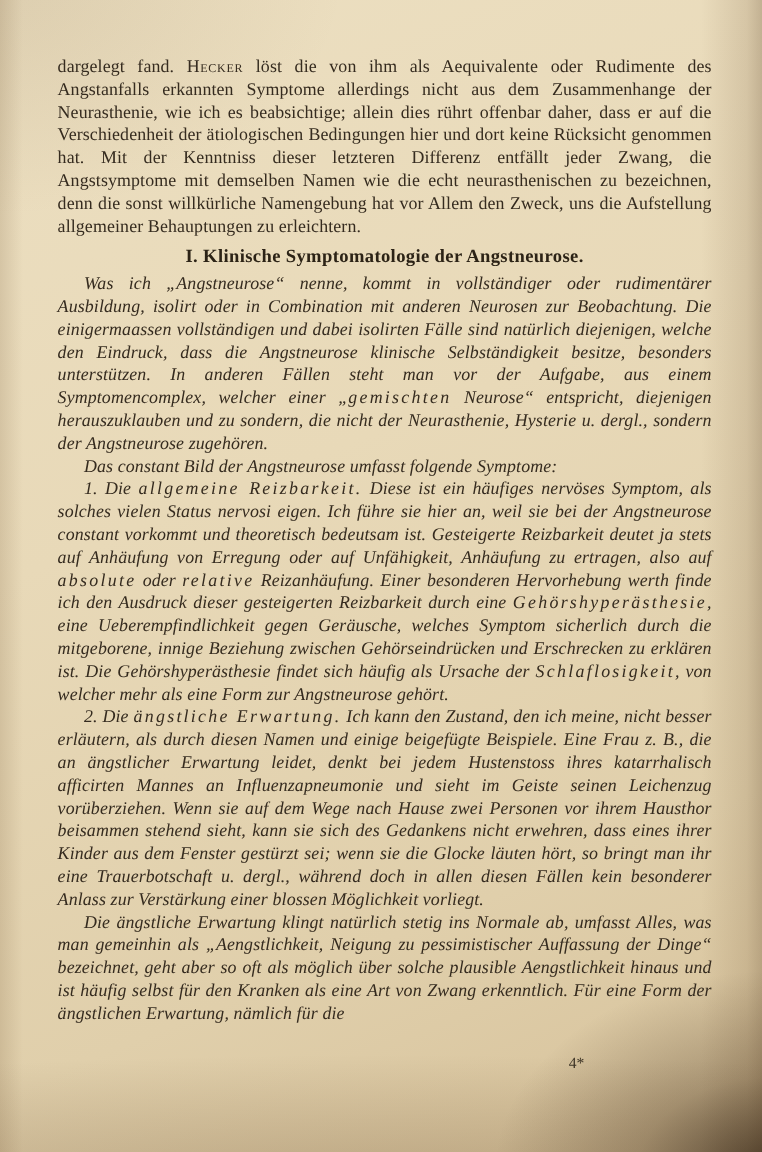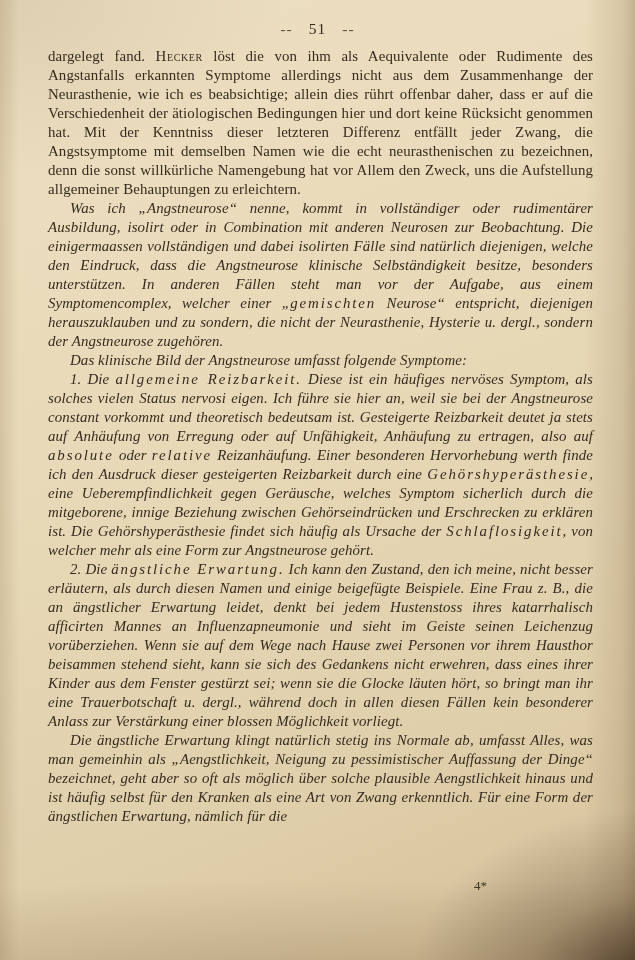--- a/index.html
+++ b/index.html
@@ -66,28 +66,26 @@
     top: 878px;
     font-size: 13px;
     color: #3d3426;
   }
 </style>
 </head>
 <body>
 
 <div class="page">
 
-  <div class="pagehead">
-    <span class="dash">--</span><span class="num">51</span><span class="dash">--</span>
-  </div>
 
   <div class="text-body">
       <p class="para"><span class="seg-normal">dargelegt fand. </span><span class="seg-smallcaps">Hecker</span><span class="seg-normal"> löst die von ihm als Aequivalente oder Rudimente des Angstanfalls erkannten Symptome allerdings nicht aus dem Zusammenhange der Neurasthenie, wie ich es beabsichtige; allein dies rührt offenbar daher, dass er auf die Verschiedenheit der ätiologischen Bedingungen hier und dort keine Rücksicht genommen hat. Mit der Kenntniss dieser letzteren Differenz entfällt jeder Zwang, die Angstsymptome mit demselben Namen wie die echt neurasthenischen zu bezeichnen, denn die sonst willkürliche Namengebung hat vor Allem den Zweck, uns die Aufstellung allgemeiner Behauptungen zu erleichtern.</span></p>
+      <h2 class="heading">I. Klinische Symptomatologie der Angstneurose.</h2>
       <p class="para indent"><span class="seg-normal">Was ich „Angstneurose“ nenne, kommt in vollständiger oder rudimentärer Ausbildung, isolirt oder in Combination mit anderen Neurosen zur Beobachtung. Die einigermaassen vollständigen und dabei isolirten Fälle sind natürlich diejenigen, welche den Eindruck, dass die Angstneurose klinische Selbständigkeit besitze, besonders unterstützen. In anderen Fällen steht man vor der Aufgabe, aus einem Symptomencomplex, welcher einer „</span><span class="seg-spaced">gemischten</span><span class="seg-normal"> Neurose“ entspricht, diejenigen herauszuklauben und zu sondern, die nicht der Neurasthenie, Hysterie u. dergl., sondern der Angstneurose zugehören.</span></p>
-      <p class="para indent"><span class="seg-normal">Das klinische Bild der Angstneurose umfasst folgende Symptome:</span></p>
+      <p class="para indent"><span class="seg-normal">Das constant Bild der Angstneurose umfasst folgende Symptome:</span></p>
       <p class="para indent"><span class="seg-normal">1. Die </span><span class="seg-spaced">allgemeine Reizbarkeit.</span><span class="seg-normal"> Diese ist ein häufiges nervöses Symptom, als solches vielen Status nervosi eigen. Ich führe sie hier an, weil sie bei der Angstneurose constant vorkommt und theoretisch bedeutsam ist. Gesteigerte Reizbarkeit deutet ja stets auf Anhäufung von Erregung oder auf Unfähigkeit, Anhäufung zu ertragen, also auf </span><span class="seg-spaced">absolute</span><span class="seg-normal"> oder </span><span class="seg-spaced">relative</span><span class="seg-normal"> Reizanhäufung. Einer besonderen Hervorhebung werth finde ich den Ausdruck dieser gesteigerten Reizbarkeit durch eine </span><span class="seg-spaced">Gehörshyperästhesie</span><span class="seg-normal">, eine Ueberempfindlichkeit gegen Geräusche, welches Symptom sicherlich durch die mitgeborene, innige Beziehung zwischen Gehörseindrücken und Erschrecken zu erklären ist. Die Gehörshyperästhesie findet sich häufig als Ursache der </span><span class="seg-spaced">Schlaflosigkeit</span><span class="seg-normal">, von welcher mehr als eine Form zur Angstneurose gehört.</span></p>
       <p class="para indent"><span class="seg-normal">2. Die </span><span class="seg-spaced">ängstliche Erwartung.</span><span class="seg-normal"> Ich kann den Zustand, den ich meine, nicht besser erläutern, als durch diesen Namen und einige beigefügte Beispiele. Eine Frau z. B., die an ängstlicher Erwartung leidet, denkt bei jedem Hustenstoss ihres katarrhalisch afficirten Mannes an Influenzapneumonie und sieht im Geiste seinen Leichenzug vorüberziehen. Wenn sie auf dem Wege nach Hause zwei Personen vor ihrem Hausthor beisammen stehend sieht, kann sie sich des Gedankens nicht erwehren, dass eines ihrer Kinder aus dem Fenster gestürzt sei; wenn sie die Glocke läuten hört, so bringt man ihr eine Trauerbotschaft u. dergl., während doch in allen diesen Fällen kein besonderer Anlass zur Verstärkung einer blossen Möglichkeit vorliegt.</span></p>
       <p class="para indent"><span class="seg-normal">Die ängstliche Erwartung klingt natürlich stetig ins Normale ab, umfasst Alles, was man gemeinhin als „Aengstlichkeit, Neigung zu pessimistischer Auffassung der Dinge“ bezeichnet, geht aber so oft als möglich über solche plausible Aengstlichkeit hinaus und ist häufig selbst für den Kranken als eine Art von Zwang erkenntlich. Für eine Form der ängstlichen Erwartung, nämlich für die</span></p>
     </div>
 
   <div class="sig">4*</div>
 
 </div>
 
 </body></html>

